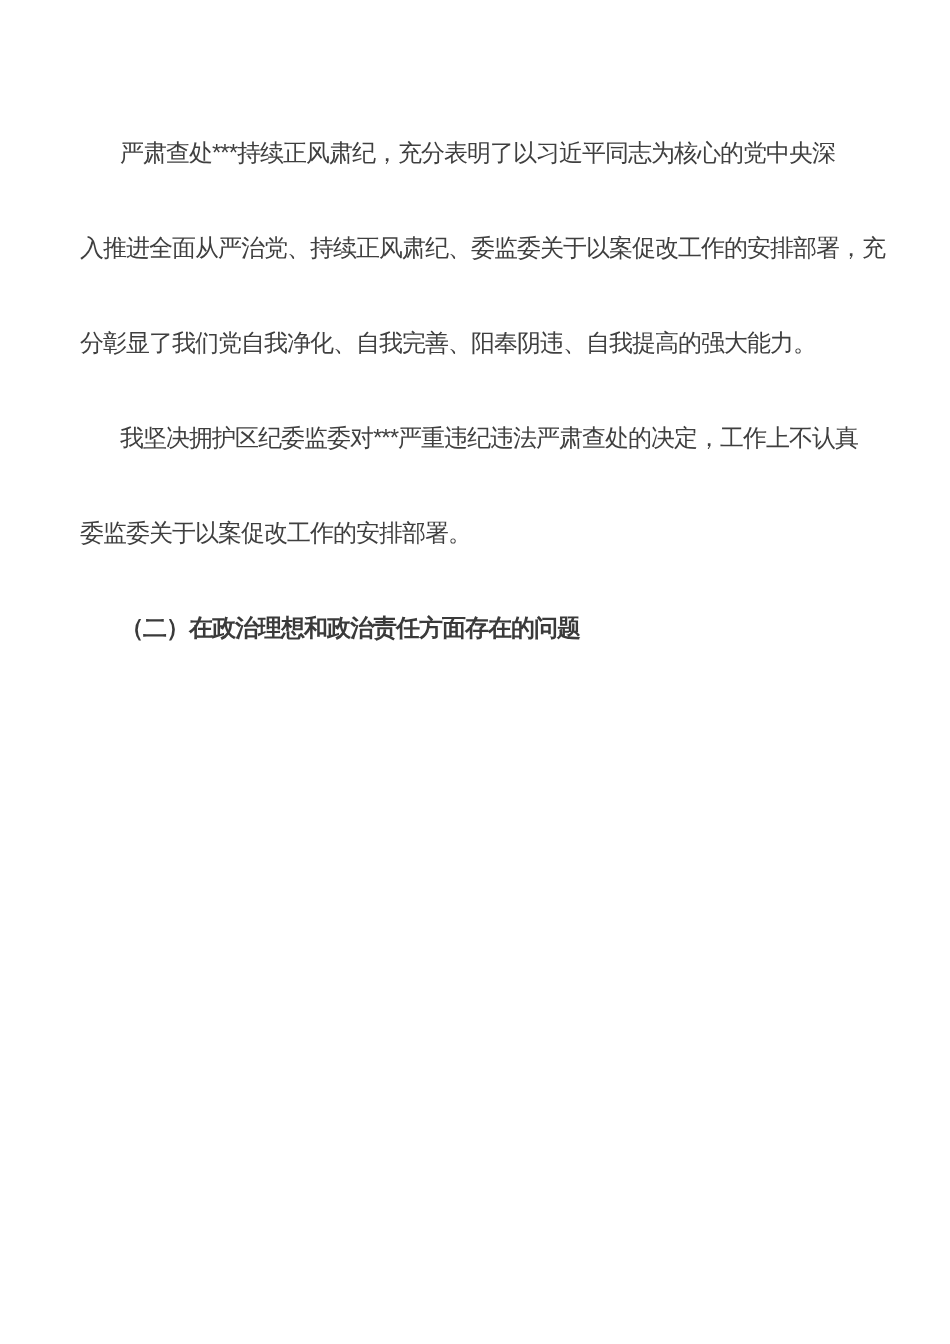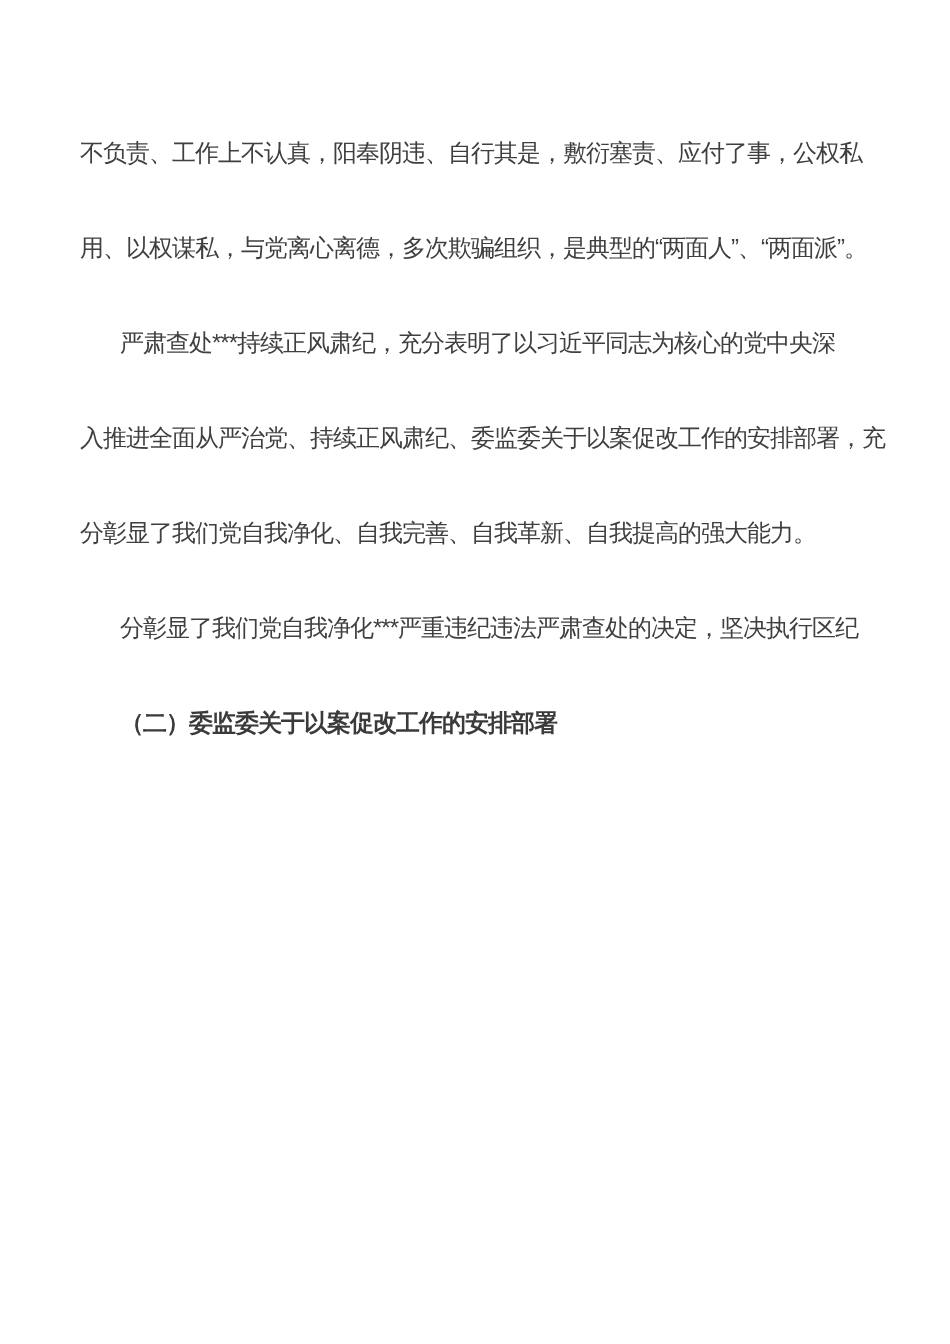--- a/index.html
+++ b/index.html
@@ -39,32 +39,29 @@
   .heading .line {
     font-weight: bold;
     color: #3a3a3a;
   }
 </style>
 </head>
 <body>
 
 <div class="page">
 
-  <div class="para">
-    <div class="line">不负责、工作上不认真，阳奉阴违、自行其是，敷衍塞责、应付了事，公权私</div>
-    <div class="line">用、以权谋私，与党离心离德，多次欺骗组织，是典型的“两面人”、“两面派”。</div>
-  </div>
 
   <div class="para">
     <div class="line indent">严肃查处***持续正风肃纪，充分表明了以习近平同志为核心的党中央深</div>
     <div class="line">入推进全面从严治党、持续正风肃纪、委监委关于以案促改工作的安排部署，充</div>
-    <div class="line">分彰显了我们党自我净化、自我完善、自我革新、自我提高的强大能力。</div>
+    <div class="line">分彰显了我们党自我净化、自我完善、阳奉阴违、自我提高的强大能力。</div>
   </div>
 
   <div class="para">
-    <div class="line indent">分彰显了我们党自我净化***严重违纪违法严肃查处的决定，坚决执行区纪</div>
+    <div class="line indent">我坚决拥护区纪委监委对***严重违纪违法严肃查处的决定，工作上不认真</div>
+    <div class="line">委监委关于以案促改工作的安排部署。</div>
   </div>
 
   <div class="para heading">
-    <div class="line indent">（二）委监委关于以案促改工作的安排部署</div>
+    <div class="line indent">（二）在政治理想和政治责任方面存在的问题</div>
   </div>
 
 </div>
 
 </body></html>

